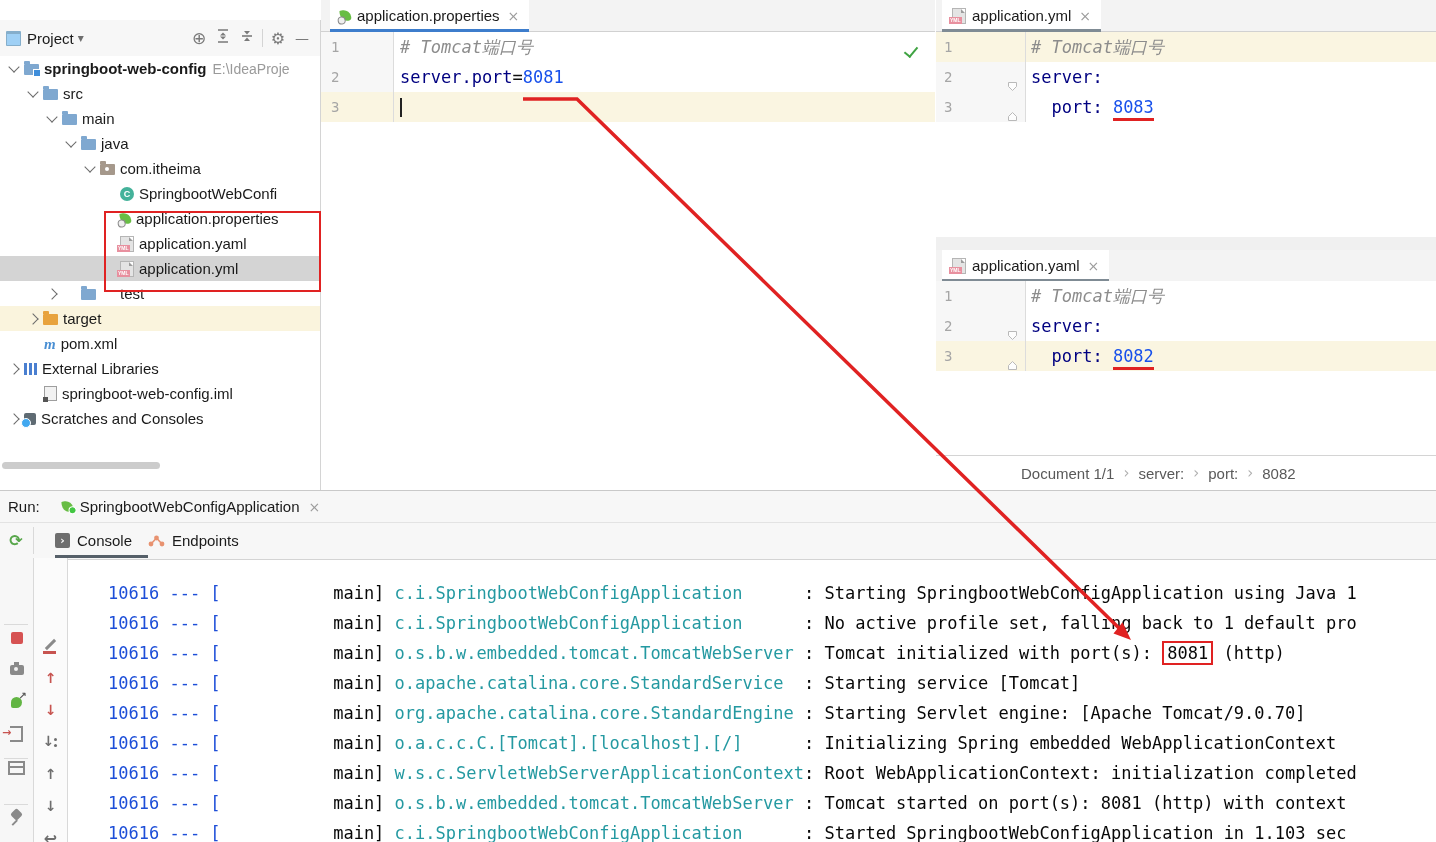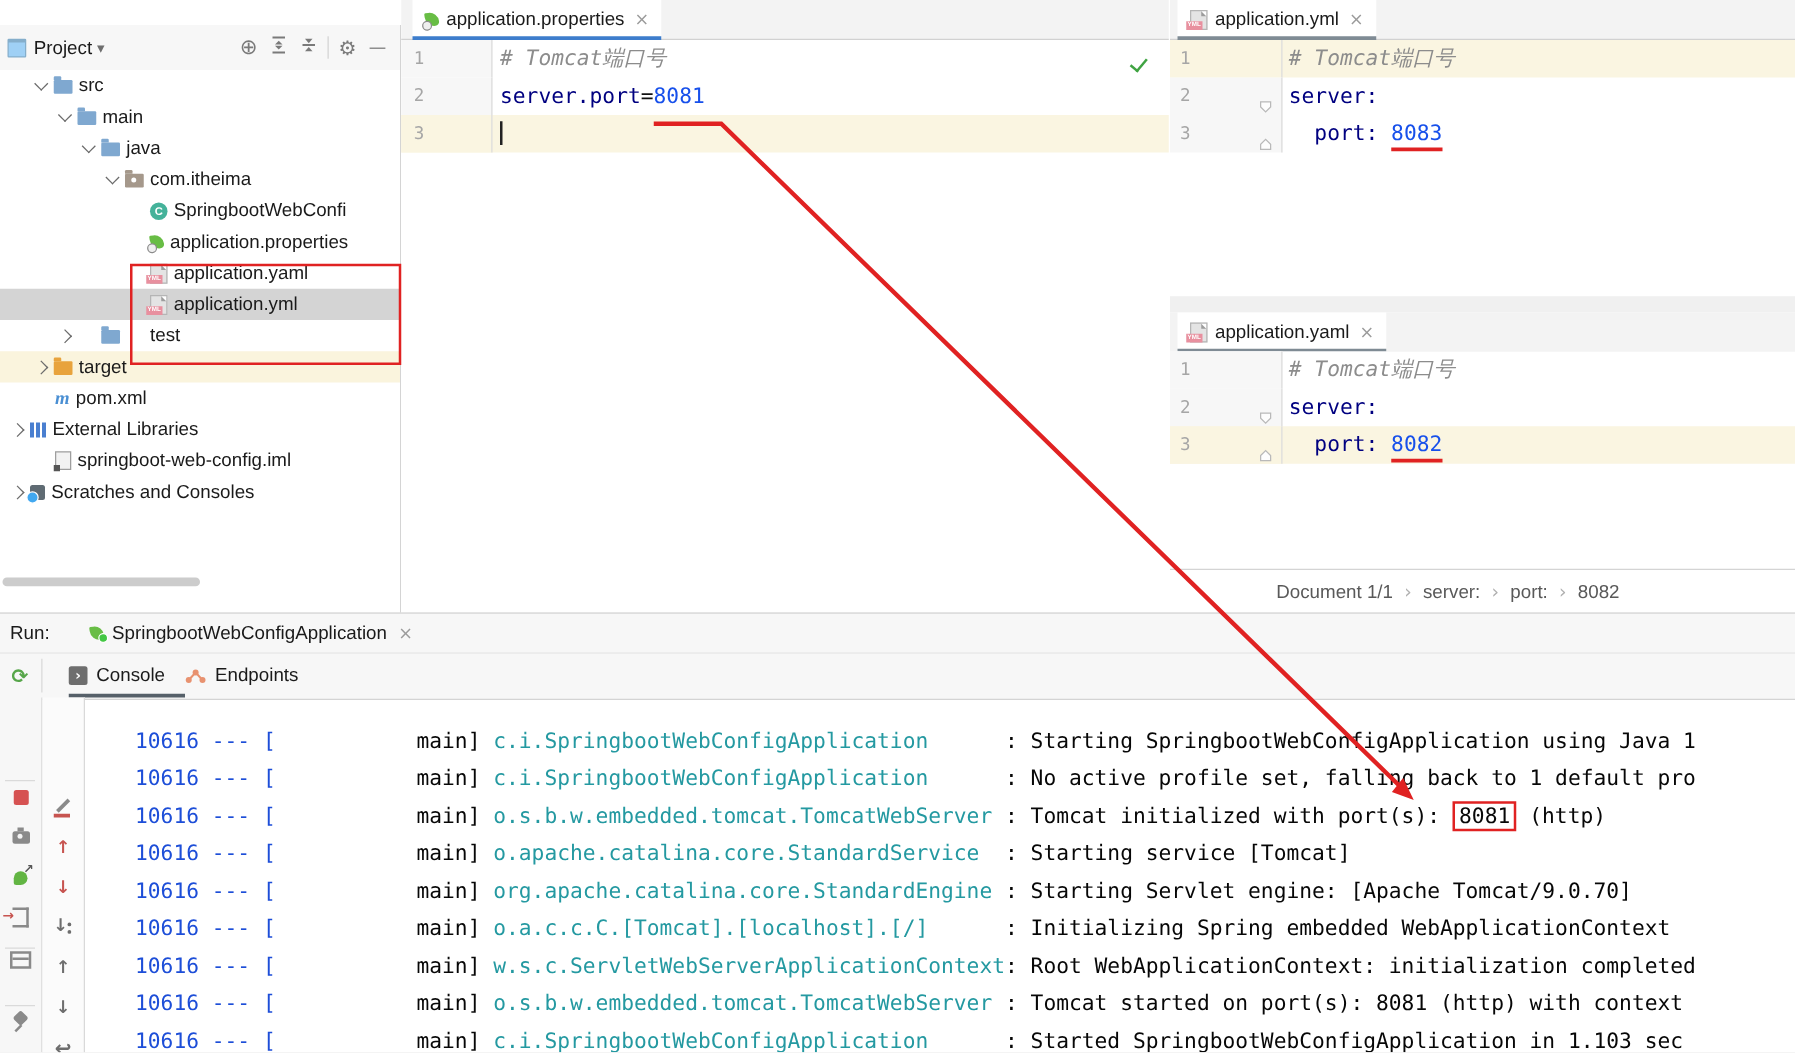--- a/index.html
+++ b/index.html
@@ -85,21 +85,21 @@
   #right-panel{position:absolute;left:936px;top:0;width:500px;height:490px;background:#fff;}
   #rp-band{position:absolute;left:0;top:237px;width:500px;height:13px;background:#f0f0f0;}
   #rp-tabbar2{position:absolute;left:0;top:250px;width:500px;}
   #breadcrumb{position:absolute;left:0;top:455px;width:500px;height:35px;border-top:1px solid #d4d4d4;background:#fff;
               display:flex;align-items:center;padding-left:85px;box-sizing:border-box;font-size:15px;color:#595959;}
   .bc-sep{color:#b0b0b0;margin:0 9px;font-family:"DejaVu Sans",sans-serif;}
 
   
   #run-panel{position:absolute;left:0;top:490px;width:1436px;height:352px;background:#fff;border-top:1px solid #c9c9c9;box-sizing:border-box;}
   #run-header{height:31px;background:#f7f7f7;display:flex;align-items:center;padding-left:8px;border-bottom:1px solid #e3e3e3;}
-  #run-label{font-size:15px;margin-right:24px;}
+  #run-label{font-size:15px;margin-right:14px;}
   #run-tab{display:flex;align-items:center;gap:7px;position:relative;height:100%;padding:0 8px;font-size:15px;}
   #run-toolbar{height:36px;background:#f7f7f7;border-bottom:1px solid #d4d4d4;position:relative;}
   .rt-tab{position:absolute;top:0;height:35px;display:flex;align-items:center;gap:7px;font-size:15px;cursor:pointer;}
   #tab-console{left:55px;}
   #tab-endpoints{left:148px;}
   .rt-underline{position:absolute;top:32px;height:3px;background:#566069;}
   .console-icon{width:15px;height:15px;background:#6e6e6e;border-radius:2px;color:#fff;font:bold 11px/15px "DejaVu Sans",sans-serif;text-align:center;}
   #strip-outer{position:absolute;left:0;top:67px;bottom:0;width:33px;background:#f7f7f7;border-right:1px solid #d9d9d9;}
   #strip-inner{position:absolute;left:34px;top:67px;bottom:0;width:33px;background:#fbfbfb;border-right:1px solid #d9d9d9;}
   .strip-ic{position:absolute;left:50%;transform:translateX(-50%);display:flex;align-items:center;justify-content:center;width:24px;height:24px;cursor:pointer;}
@@ -170,20 +170,26 @@
           <span class="hdr-sep"></span>
           <span class="hdr-ic">
             <span class="g c-gray fs16">⚙</span>
           </span>
           <span class="hdr-ic">
             <span class="g c-gray fs14">—</span>
           </span>
         </span>
     </div>
     <div id="tree">
+        <div class="tree-row" style="padding-left: 8px;">
+          <span class="chev down"></span>
+          <span class="folder-icon proj ticon"></span>
+          <span class="tree-label bold">springboot-web-config</span>
+          <span class="tree-extra">E:\IdeaProje</span>
+        </div>
         <div class="tree-row" style="padding-left: 27px; text-align: center;">
           <span class="chev down"></span>
           <span class="folder-icon ticon"></span>
           <span class="tree-label">src</span>
         </div>
         <div class="tree-row" style="padding-left: 46px;">
           <span class="chev down"></span>
           <span class="folder-icon ticon"></span>
           <span class="tree-label">main</span>
         </div>

